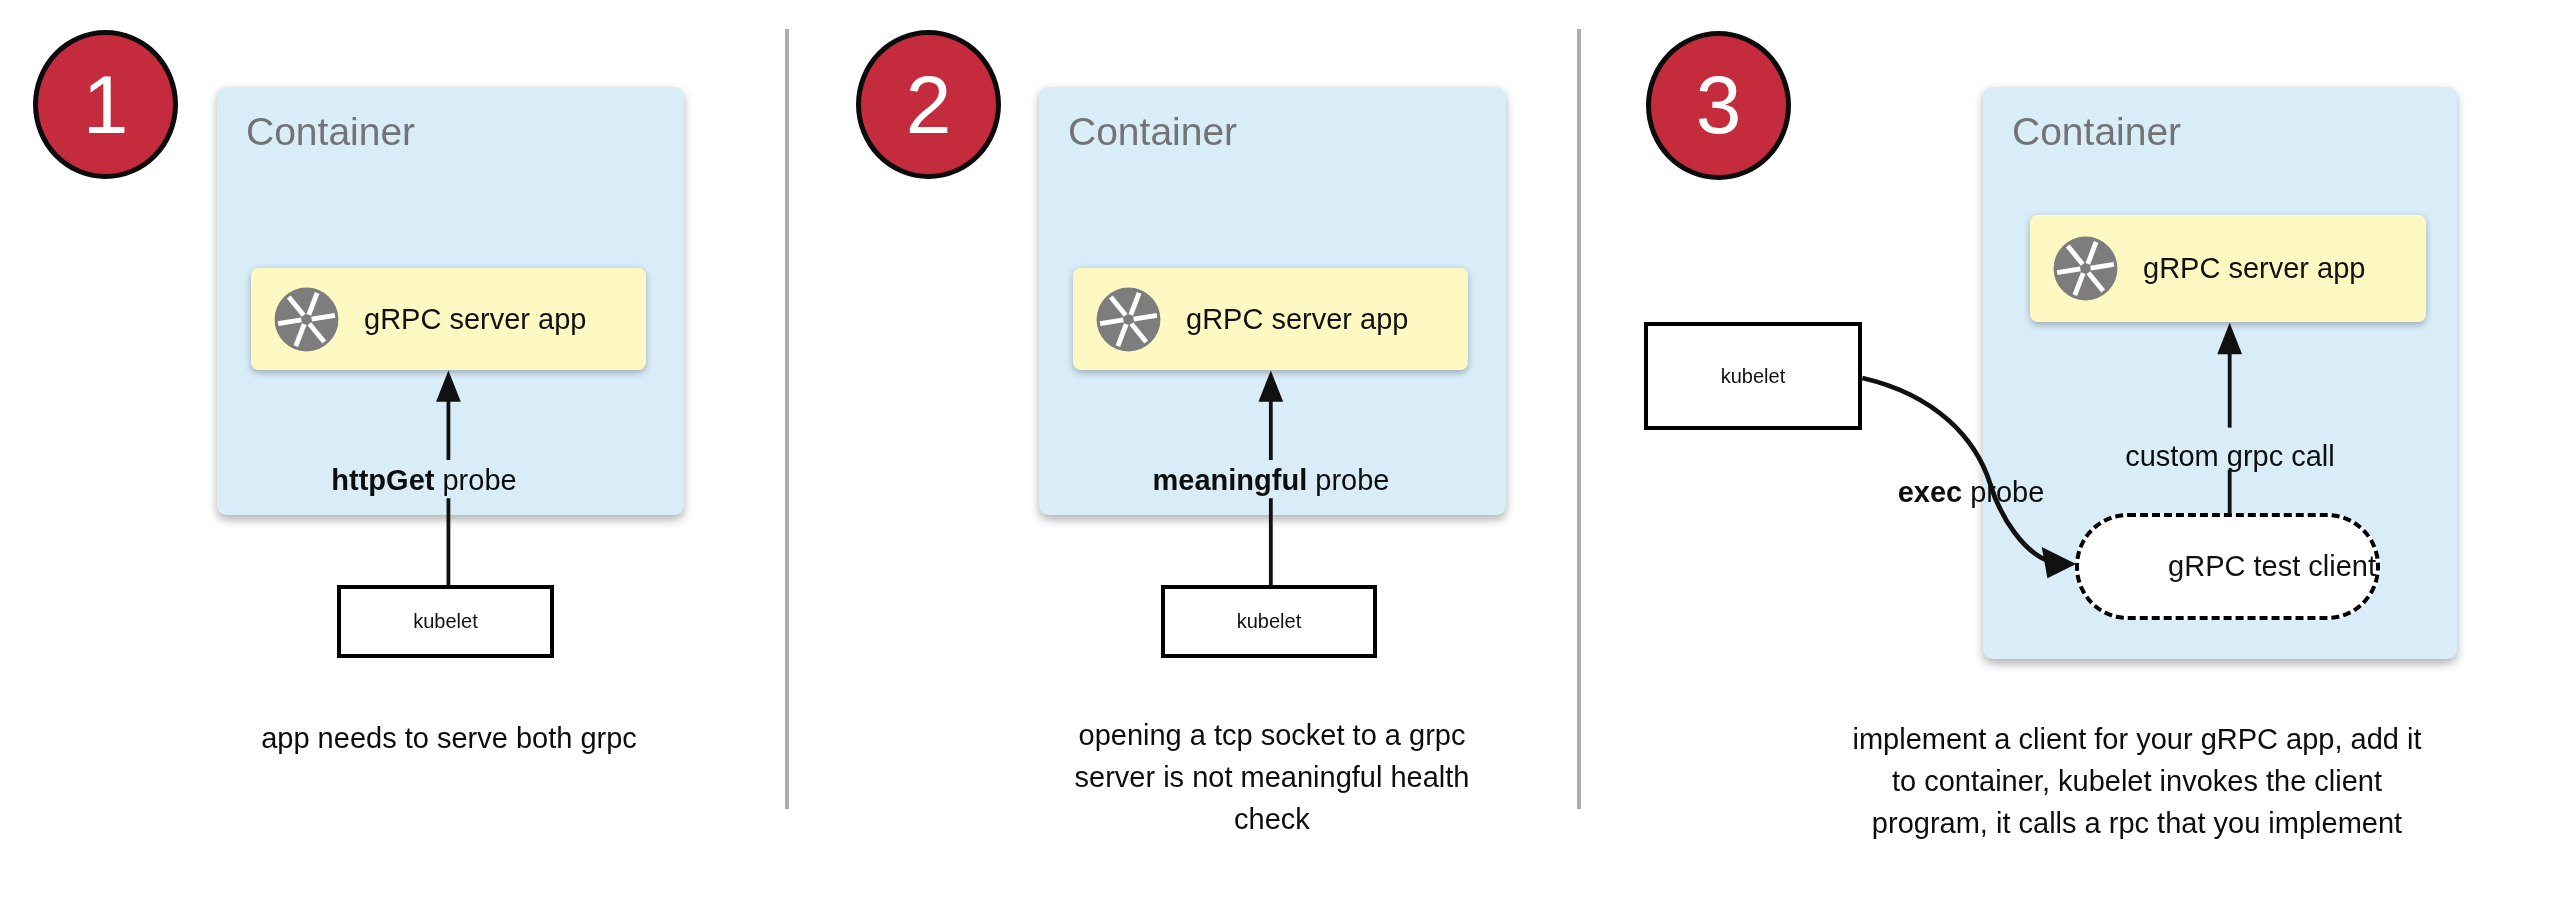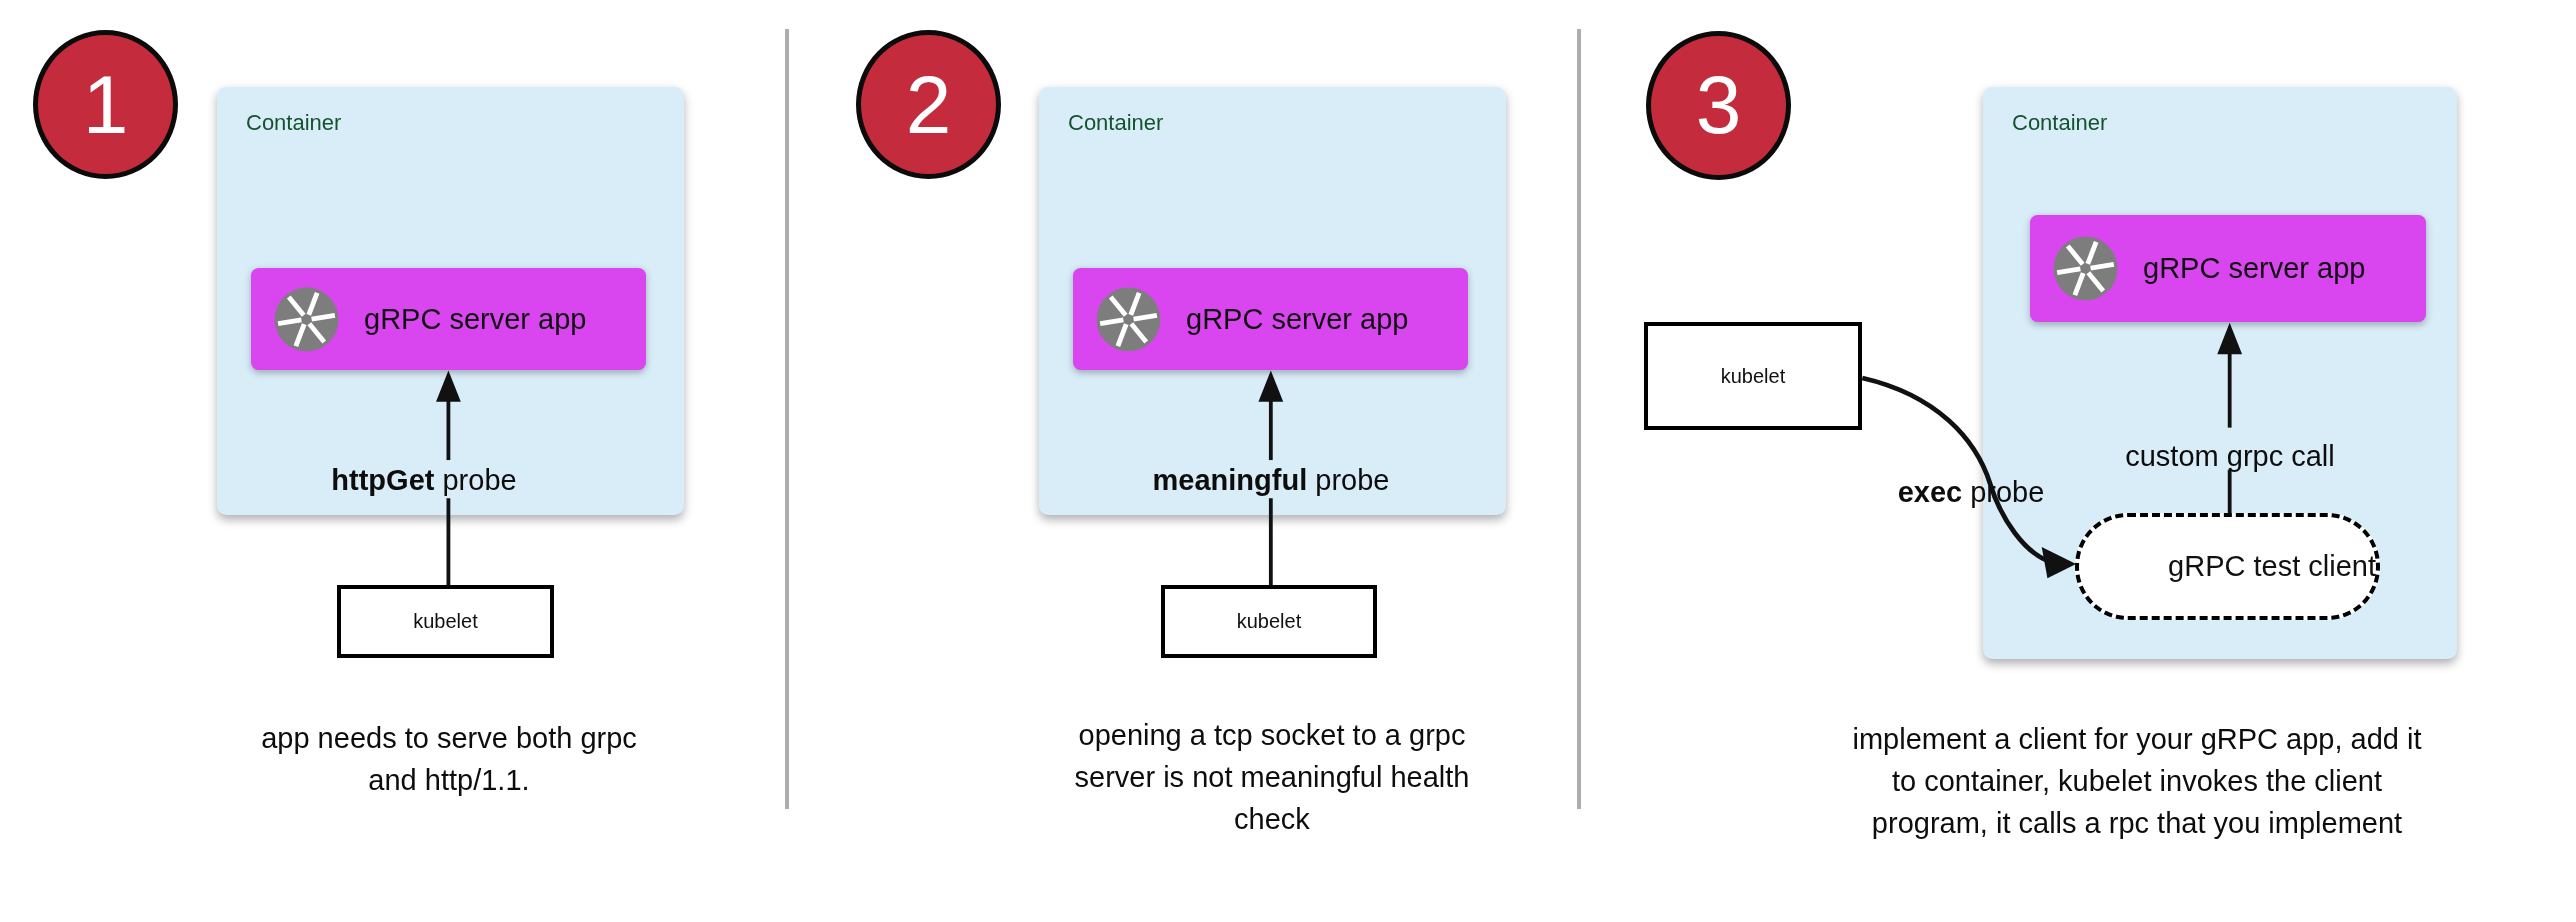--- a/index.html
+++ b/index.html
@@ -19,25 +19,25 @@
   #badge3{left:1646px;top:30.5px}
 
   
   .container-box{
     position:absolute;background:#D9EDF9;border-radius:9.5px;
     box-shadow:0 4.8px 9.5px rgba(0,0,0,0.30);
   }
   #cont1{left:217px;top:87px;width:467px;height:428px}
   #cont2{left:1039px;top:87px;width:467px;height:428px}
   #cont3{left:1983px;top:87px;width:474px;height:572px}
-  .container-label{position:absolute;left:29px;top:23px;font-size:22px;color:#14532d;}
+  .container-label{position:absolute;left:29px;top:23px;font-size:39px;color:#737373;}
 
   
   .card{
-    position:absolute;background:#d946ef;border-radius:7.6px;
+    position:absolute;background:#fef9c3;border-radius:7.6px;
     box-shadow:0 2.9px 7.6px rgba(0,0,0,0.28);
     display:flex;align-items:center;z-index:3;
   }
   #card1{left:251px;top:268px;width:395px;height:102px}
   #card2{left:1073px;top:268px;width:395px;height:102px}
   #card3{left:2030px;top:215px;width:396px;height:107px}
   .aperture{width:73px;height:73px;margin-left:19px;flex:0 0 auto;}
   .card-label{font-size:29px;margin-left:21px;white-space:nowrap;color:#111;}
 
   
@@ -203,21 +203,20 @@
     <b>exec</b><span> probe</span>
   </div>
   <div class="probe-label" id="grpccall">custom grpc call</div>
 
   <div class="dashed-box">
     <span>gRPC test client</span>
   </div>
 
   <div class="caption" id="cap1">
     <div>app needs to serve both grpc</div>
-    <div>and http/1.1.</div>
   </div>
   <div class="caption" id="cap3">
     <div>implement a client for your gRPC app, add it</div>
     <div>to container, kubelet invokes the client</div>
     <div>program, it calls a rpc that you implement</div>
   </div>
   <div class="caption" id="cap2">
     <div>opening a tcp socket to a grpc</div>
     <div>server is not meaningful health</div>
     <div>check</div>

